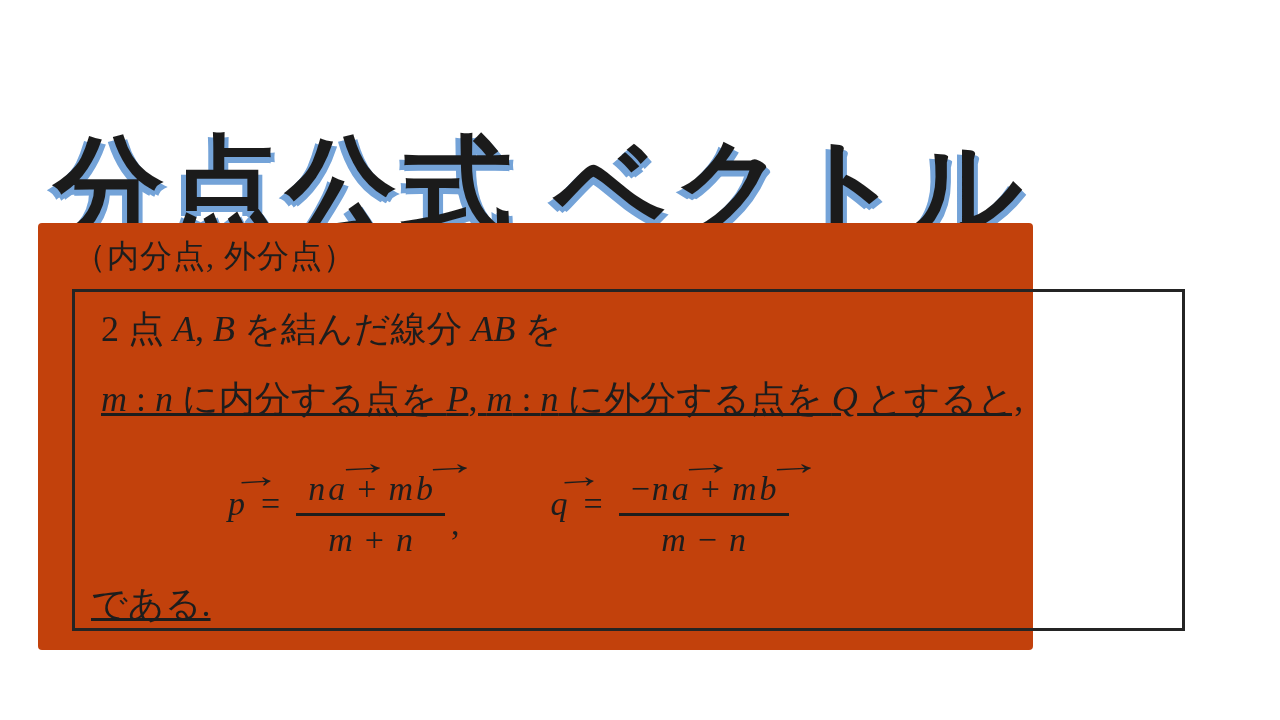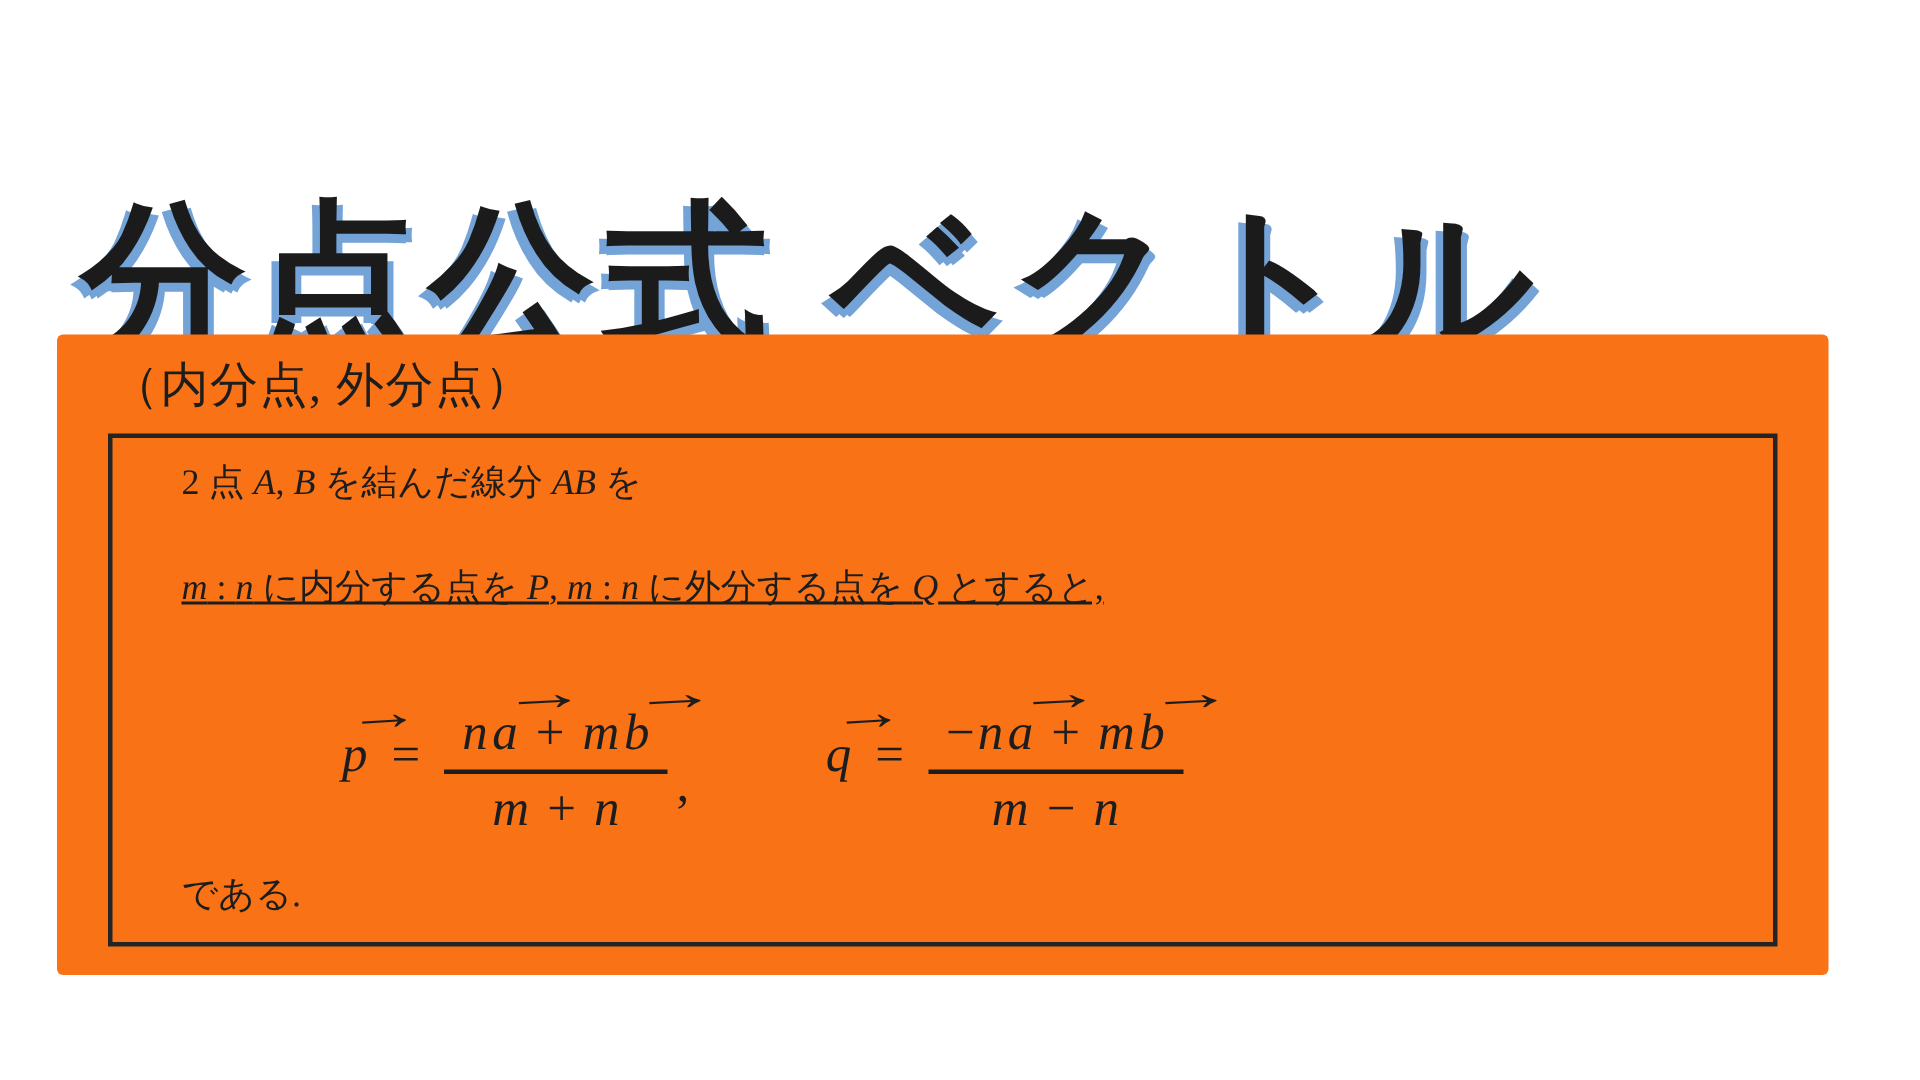--- a/index.html
+++ b/index.html
@@ -29,23 +29,23 @@
     color: #1b1b1b;
     text-shadow: -5px 5px 0 #74a3d8, 4px 5px 0 #74a3d8, 0 6px 0 #74a3d8;
     white-space: pre;
   }
 
   
   .panel {
     position: absolute;
     left: 38px;
     top: 223px;
-    width: 1181px;
+    width: 995px;
     height: 427px;
-    background: #f97316;
+    background: #c2410c;
     border-radius: 4px;
   }
   .panel-header {
     position: absolute;
     left: 36px;
     top: 12px;
     font-size: 32px;
     letter-spacing: 1px;
     color: #1d1d1d;
     white-space: pre;
@@ -56,28 +56,27 @@
     position: absolute;
     left: 34px;
     top: 66px;
     width: 1113px;
     height: 342px;
     box-sizing: border-box;
     border: 3px solid #242424;
   }
   .text-line {
     position: absolute;
-    font-size: 24px;
+    font-size: 36px;
     white-space: pre;
     color: #1d1d1d;
-    margin-left: 20px;
   }
   .line1 { left: 26px; top: 13px; }
   .line2 { left: 26px; top: 83px; text-decoration: underline; }
-  .footer-line { left: 26px; top: 288px; }
+  .footer-line { left: 16px; top: 288px; text-decoration: underline; }
 
   .mi { font-style: italic; font-family: "Liberation Serif", "DejaVu Serif", serif; }
 
   
   .formulas {
     position: absolute;
     left: 150px;
     top: 158px;
     display: flex;
     align-items: center;

